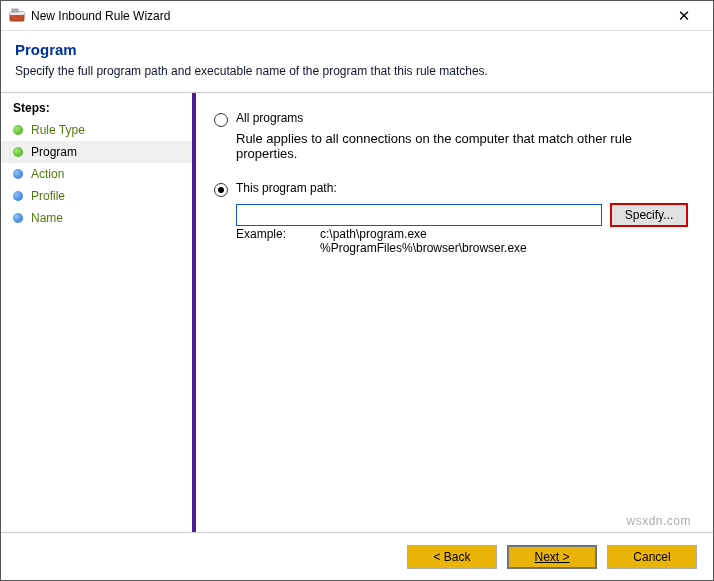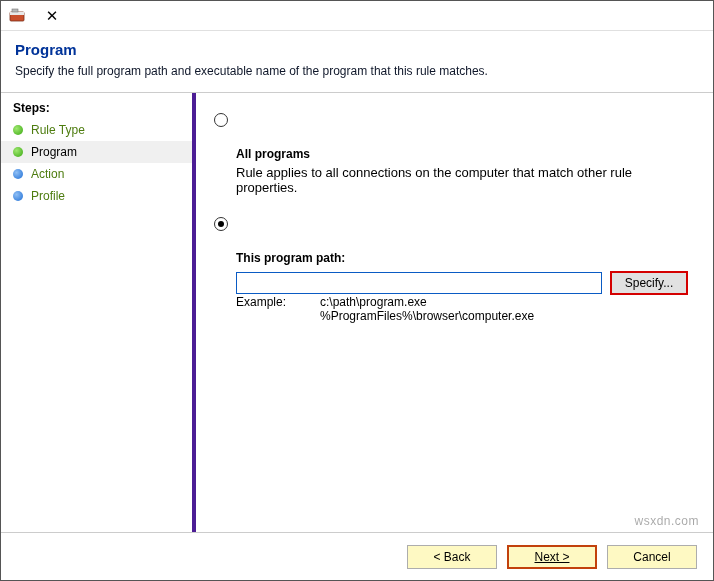--- a/index.html
+++ b/index.html
@@ -107,21 +107,21 @@
     cursor: pointer;
   }
   .radio:checked::after {
     content: "";
     position: absolute;
     width: 6px; height: 6px;
     background: #000;
     border-radius: 50%;
     top: 3px; left: 3px;
   }
-  .opt-label { font-weight: 700; margin-top: 36px; }
+  .opt-label { font-weight: 400; }
   .opt-desc {
     margin: 0 0 20px 22px;
     font-size: 13px;
   }
   .path-block { margin-left: 22px; }
   .path-row {
     display: flex;
     align-items: center;
     gap: 8px;
     margin-top: 6px;
@@ -155,52 +155,53 @@
     border-top: 1px solid #ccc;
     display: flex;
     align-items: center;
     justify-content: flex-end;
     gap: 10px;
     padding: 0 16px;
   }
   .btn {
     width: 90px;
     height: 24px;
-    background: #fef9c3;
+    background: #eab308;
     border: 1px solid #adadad;
     font-family: inherit;
     font-size: 12px;
     cursor: pointer;
   }
   .btn.primary {
-    border: 2px solid #c2410c;
+    border: 2px solid #737373;
     text-decoration: underline;
   }
   .watermark {
     position: absolute;
-    right: 14px;
+    right: 22px;
     bottom: 52px;
     color: rgba(0,0,0,0.35);
     font-size: 12px;
     letter-spacing: 0.5px;
   }
 </style>
 </head>
 <body>
 
 <div class="window">
 
   <div class="titlebar">
     <span class="icon">
       <svg viewBox="0 0 16 16" width="16" height="16">
         <rect x="1" y="4" width="14" height="9" rx="1" fill="#c94f2c" stroke="#7a2e16" stroke-width="0.8"></rect>
         <rect x="1" y="4" width="14" height="3" fill="#e8e8e8"></rect>
         <rect x="3" y="1" width="6" height="3" fill="#b7b7b7" stroke="#777" stroke-width="0.6"></rect>
       </svg>
     </span>
+    <span class="title">New Inbound Rule Wizard</span>
     <div class="close">✕</div>
   </div>
 
   <div class="header">
     <h1>Program</h1>
     <div class="subtitle">Specify the full program path and executable name of the program that this rule matches.</div>
   </div>
 
   <div class="body">
     <div class="sidebar">
@@ -213,20 +214,24 @@
         <span class="bullet green"></span>
         <span class="label">Program</span>
       </div>
       <div class="step link">
         <span class="bullet blue"></span>
         <span class="label">Action</span>
       </div>
       <div class="step link">
         <span class="bullet blue"></span>
         <span class="label">Profile</span>
+      </div>
+      <div class="step link">
+        <span class="bullet blue"></span>
+        <span class="label">Name</span>
       </div>
     </div>
 
     <div class="content">
 
       <div class="option-row">
         <input type="radio" name="prog" class="radio" style="">
         <span class="opt-label">All programs</span>
       </div>
       <div class="opt-desc">Rule applies to all connections on the computer that match other rule properties.</div>
@@ -236,21 +241,21 @@
         <span class="opt-label">This program path:</span>
       </div>
       <div class="path-block">
         <div class="path-row">
           <input type="text" class="path-input" value="" style="">
           <button class="browse-btn">Specify...</button>
         </div>
         <div class="example-row">
           <div class="ex-label">Example:</div>
           <div class="ex-text">c:\path\program.exe
-%ProgramFiles%\browser\computer.exe</div>
+%ProgramFiles%\browser\browser.exe</div>
         </div>
       </div>
     </div>
   </div>
 
   <div class="footer">
     <button class="btn">&lt; Back</button>
     <button class="btn primary">Next &gt;</button>
     <button class="btn">Cancel</button>
   </div>

